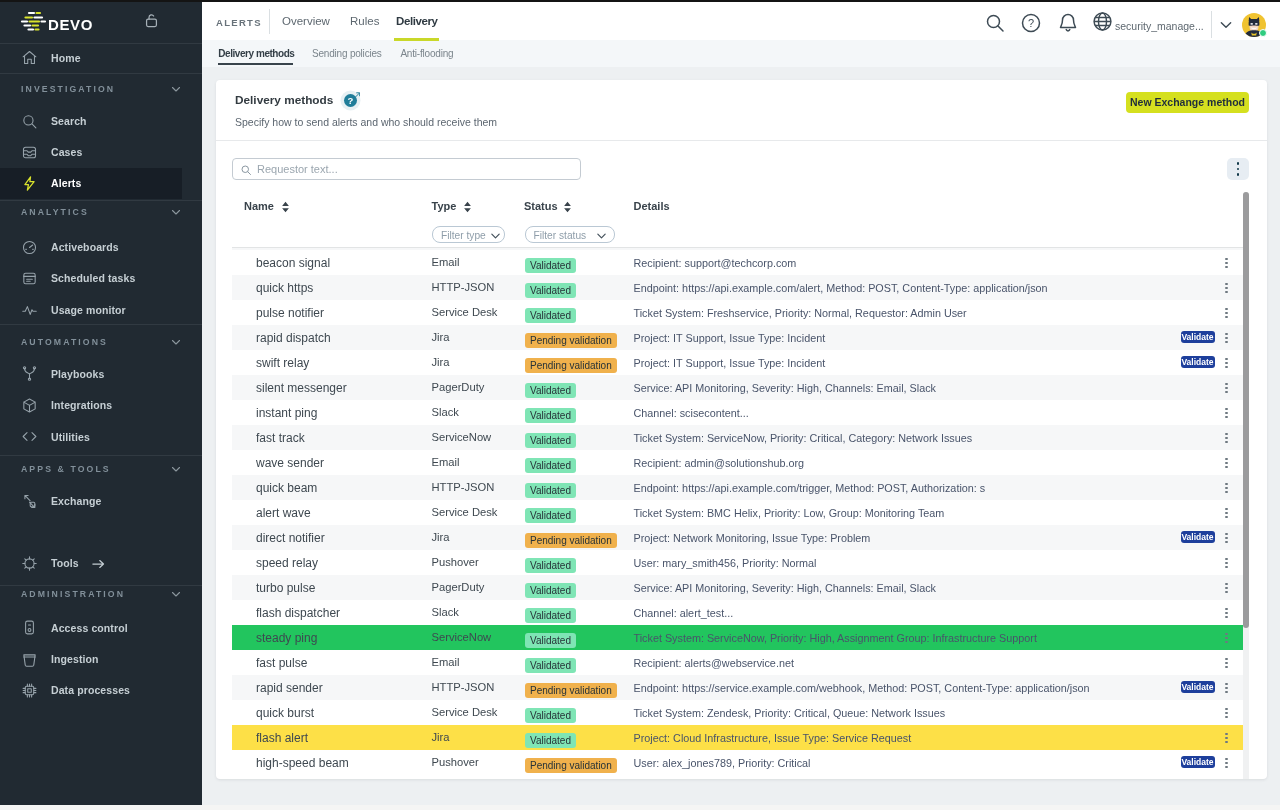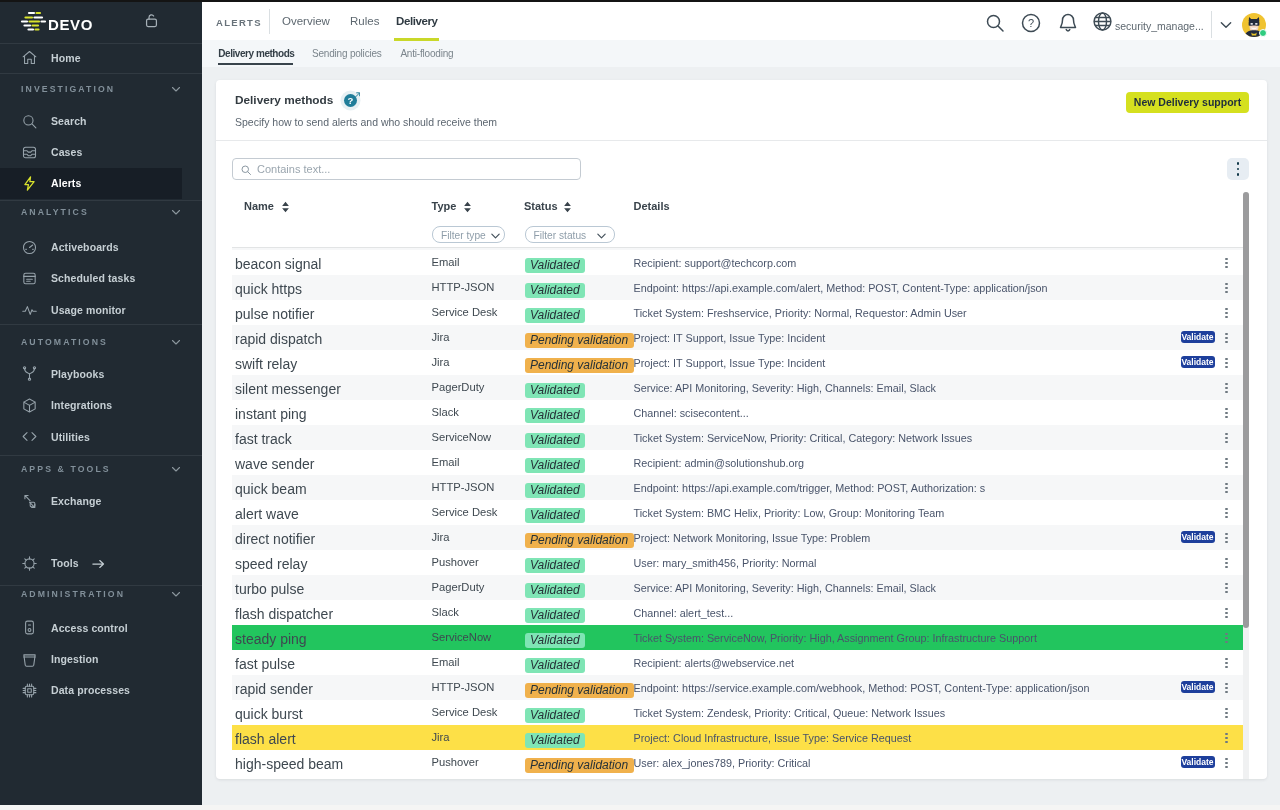--- a/index.html
+++ b/index.html
@@ -52,25 +52,25 @@
 #kebabbtn i, .kebab i { position:absolute; left:50%; width:2.6px; height:2.6px; margin-left:-1.3px; border-radius:50%; background:#12384A; }
 #kebabbtn i:nth-child(1) { top:4.2px; } #kebabbtn i:nth-child(2) { top:9.8px; } #kebabbtn i:nth-child(3) { top:15.4px; }
 
 .th { position:absolute; top:120px; font-size:11px; font-weight:bold; color:#39434B; }
 .sort { position:absolute; top:121px; }
 .fbox { position:absolute; top:146px; height:16.5px; border:1px solid #BAC8D4; border-radius:8px; color:#8E9DA9; font-size:10.2px; }
 .fbox span { position:absolute; left:8px; top:2.5px; }
 .fchev { position:absolute; top:5px; }
 
 .row { position:absolute; left:16px; width:1011px; height:25px; }
-.row .c1 { position:absolute; left:3px; top:6.5px; font-size:14px; color:#3E4850; }
+.row .c1 { position:absolute; left:24px; top:6.5px; font-size:12px; color:#3E4850; }
 .row .c2 { position:absolute; left:199.5px; top:6.5px; font-size:11.2px; color:#3E4850; }
 .row .c3 { position:absolute; left:292.5px; top:5px; }
 .row .c4 { position:absolute; left:401.5px; top:7px; font-size:10.8px; color:#49546A; white-space:nowrap; }
-.bdg { display:inline-block; height:15px; line-height:15.5px; border-radius:3px; font-size:12px; color:#263238; padding:0 5.5px;font-style:italic; }
+.bdg { display:inline-block; height:15px; line-height:15.5px; border-radius:3px; font-size:10px; color:#263238; padding:0 5.5px; }
 .bv { background:#7FE5B5; }
 .bp { background:#F0B14C; }
 .vbtn { position:absolute; left:948.5px; top:6.5px; width:34px; height:12px; background:#1E3F9C; border-radius:3px; color:#fff; font-size:8.5px; font-weight:bold; text-align:center; line-height:12px; }
 .kebab { position:absolute; left:992.5px; top:0; width:4px; height:25px; }
 .kebab i { background:#6E7880; width:2.3px; height:2.3px; margin-left:-1.15px; }
 .kebab i:nth-child(1) { top:8.3px; } .kebab i:nth-child(2) { top:12.15px; } .kebab i:nth-child(3) { top:16px; }
 #partial { position:absolute; left:16px; top:167.5px; width:1011px; height:2.5px; background:#F6F7F8; }
 #sbtrack { position:absolute; left:1027px; top:112px; width:6px; height:663px; background:#F0F1F2; border-radius:3px; }
 #sbthumb { position:absolute; left:1027px; top:112px; width:6px; height:436px; background:#9B9B9D; border-radius:3px; }
 </style></head><body>
@@ -312,28 +312,28 @@
   <div id="sunder"></div>
 </div>
 
 <div id="card">
   <span id="ctitle">Delivery methods</span>
   <div id="help">?</div>
   <svg id="helparrow" width="5.5" height="5.5" viewBox="0 0 10 10">
       <path d="M1.5 8.5 L8 2 M3 1.5 H8.5 V7" stroke="#207D99" stroke-width="1.8" fill="none" stroke-linecap="round"></path>
     </svg>
   <span id="csub">Specify how to send alerts and who should receive them</span>
-  <div id="newbtn">New Delivery support</div>
+  <div id="newbtn">New Exchange method</div>
   <div id="cdiv"></div>
   <div id="search">
       <svg style="position:absolute;left:7px;top:5px" width="12" height="12" viewBox="0 0 24 24">
         <circle cx="10.5" cy="10.5" r="6.5" stroke="#8A97A1" stroke-width="2" fill="none"></circle>
         <path d="M15.5 15.5 L21 21" stroke="#8A97A1" stroke-width="2" stroke-linecap="round"></path>
       </svg>
-      <span>Contains text...</span>
+      <span>Requestor text...</span>
     </div>
   <div id="kebabbtn">
       <i></i>
       <i></i>
       <i></i>
     </div>
 
   <span class="th" style="left:28px">Name</span>
   <svg class="sort" style="left:65px" width="9" height="12" viewBox="0 0 12 16">
       <path d="M6 1 L10.5 6.5 H1.5 Z M6 15 L1.5 9.5 H10.5 Z" fill="#39434B"></path>

